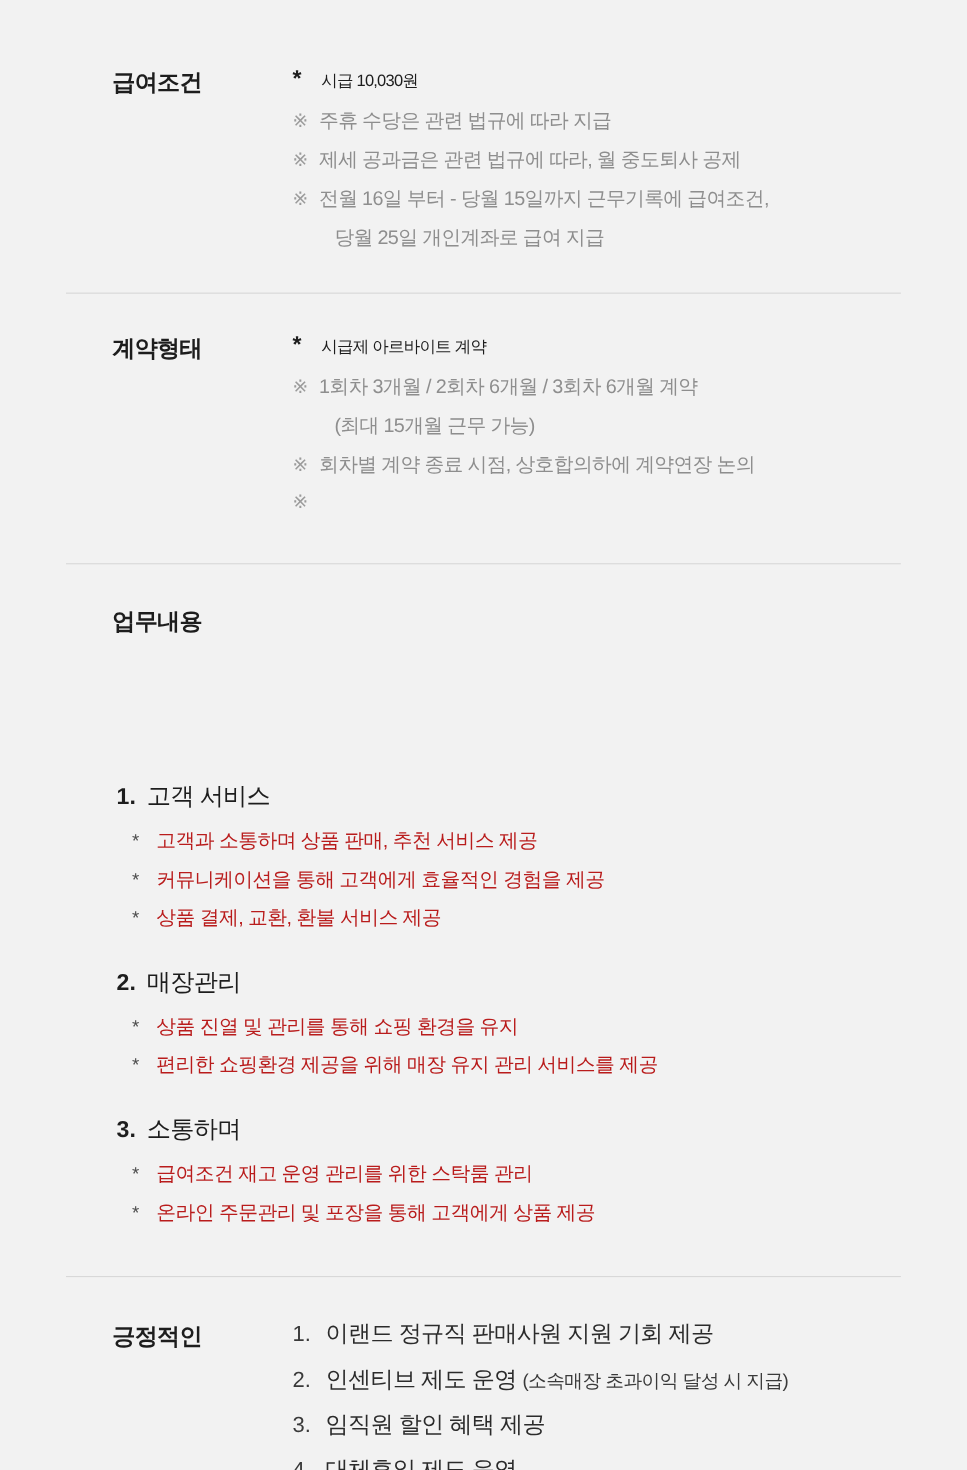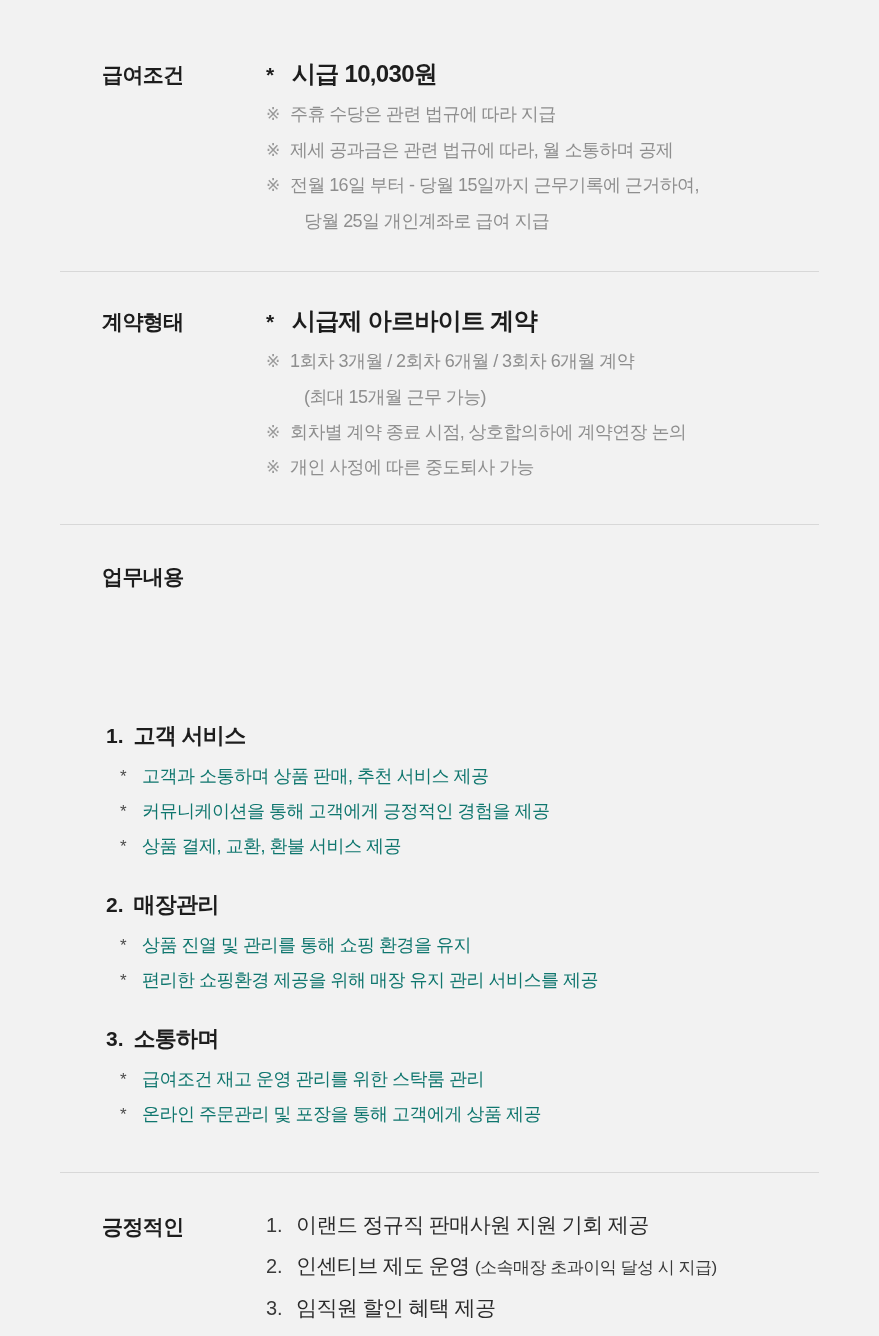--- a/index.html
+++ b/index.html
@@ -65,22 +65,22 @@
   }
   .head-marker {
     width: 26px;
     flex: 0 0 26px;
     font-size: 21px;
     font-weight: bold;
     color: #1d1d1d;
     line-height: 1.2;
   }
   .head-text {
-    font-size: 24px;
-    font-weight: bold;
+    font-size: 15px;
+    font-weight: normal;
     color: #1d1d1d;
     letter-spacing: -0.7px;
     line-height: 1.25;
   }
 
   .note-row {
     display: flex;
     align-items: baseline;
     margin-bottom: 9px;
   }
@@ -110,41 +110,41 @@
   }
   .num-head .num {
     flex: 0 0 auto;
     font-size: 21px;
     font-weight: bold;
     color: #1d1d1d;
     margin-right: 10px;
   }
   .num-head .txt {
     font-size: 22px;
-    font-weight: bold;
+    font-weight: normal;
     color: #1d1d1d;
     letter-spacing: -0.7px;
   }
 
   .bullet-row {
     display: flex;
     align-items: baseline;
     margin-bottom: 8px;
     padding-left: 14px;
   }
   .bullet-marker {
     width: 22px;
     flex: 0 0 22px;
     font-size: 17px;
     color: #4a4a4a;
     line-height: 1.5;
   }
   .bullet-text {
     font-size: 18px;
-    color: #0f766e;
+    color: #b91c1c;
     letter-spacing: -0.5px;
     line-height: 1.5;
   }
 
   .task-group { margin-bottom: 30px; }
   .task-group:last-child { margin-bottom: 0; }
 
   
   .benefit-row {
     display: flex;
@@ -189,25 +189,25 @@
         <span class="head-marker">*</span>
         <span class="head-text">시급 10,030원</span>
       </div>
 
       <div class="note-row">
         <span class="note-marker">※</span>
         <span class="note-text">주휴 수당은 관련 법규에 따라 지급</span>
       </div>
       <div class="note-row">
         <span class="note-marker">※</span>
-        <span class="note-text">제세 공과금은 관련 법규에 따라, 월 소통하며 공제</span>
-      </div>
-      <div class="note-row">
-        <span class="note-marker">※</span>
-        <span class="note-text">전월 16일 부터 - 당월 15일까지 근무기록에 근거하여,</span>
+        <span class="note-text">제세 공과금은 관련 법규에 따라, 월 중도퇴사 공제</span>
+      </div>
+      <div class="note-row">
+        <span class="note-marker">※</span>
+        <span class="note-text">전월 16일 부터 - 당월 15일까지 근무기록에 급여조건,</span>
       </div>
       <div class="note-row">
         <span class="note-marker"></span>
         <span class="note-text indent">당월 25일 개인계좌로 급여 지급</span>
       </div>
     </div>
   </div>
 
   <div class="divider"></div>
 
@@ -228,21 +228,20 @@
       <div class="note-row">
         <span class="note-marker"></span>
         <span class="note-text indent">(최대 15개월 근무 가능)</span>
       </div>
       <div class="note-row">
         <span class="note-marker">※</span>
         <span class="note-text">회차별 계약 종료 시점, 상호합의하에 계약연장 논의</span>
       </div>
       <div class="note-row">
         <span class="note-marker">※</span>
-        <span class="note-text">개인 사정에 따른 중도퇴사 가능</span>
       </div>
     </div>
   </div>
 
   <div class="divider"></div>
 
   <div class="section sec-duties">
     <div class="label-col">
       <div class="label">업무내용</div>
     </div>
@@ -252,21 +251,21 @@
         <div class="num-head">
           <span class="num">1.</span>
           <span class="txt">고객 서비스</span>
         </div>
         <div class="bullet-row">
           <span class="bullet-marker">*</span>
           <span class="bullet-text">고객과 소통하며 상품 판매, 추천 서비스 제공</span>
         </div>
         <div class="bullet-row">
           <span class="bullet-marker">*</span>
-          <span class="bullet-text">커뮤니케이션을 통해 고객에게 긍정적인 경험을 제공</span>
+          <span class="bullet-text">커뮤니케이션을 통해 고객에게 효율적인 경험을 제공</span>
         </div>
         <div class="bullet-row">
           <span class="bullet-marker">*</span>
           <span class="bullet-text">상품 결제, 교환, 환불 서비스 제공</span>
         </div>
       </div>
 
       <div class="task-group">
         <div class="num-head">
           <span class="num">2.</span>

